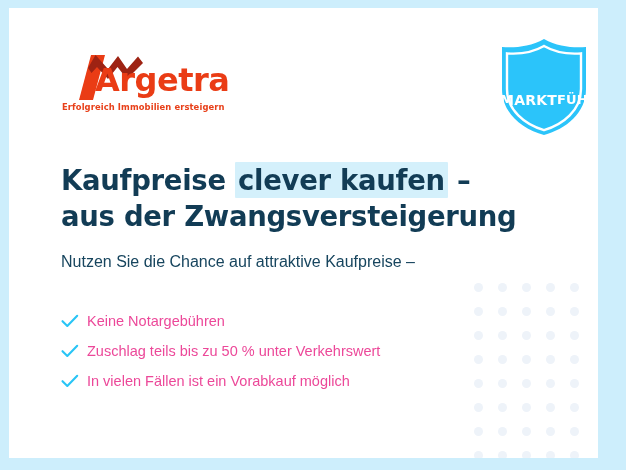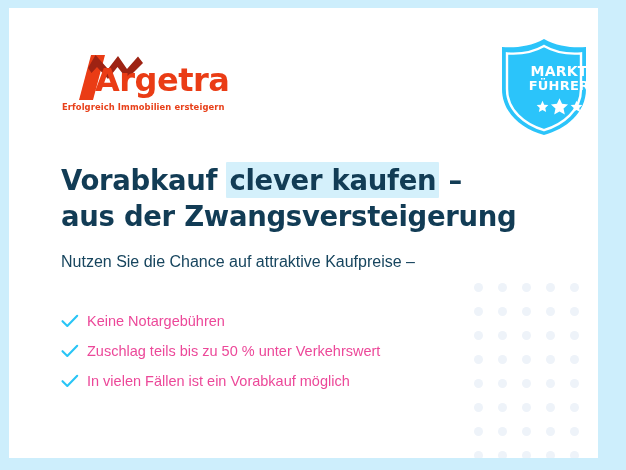--- a/index.html
+++ b/index.html
@@ -99,26 +99,26 @@
   
   .badge {
     position: absolute;
     left: 487px;
     top: 29px;
     width: 96px;
     height: 100px;
   }
   .badge-text {
     position: absolute;
-    left: 15px;
+    left: 4px;
     top: 0;
     width: 96px;
     height: 100px;
     display: flex;
-    flex-direction: column;
+    flex-direction: row;
     align-items: center;
     justify-content: flex-start;
     padding-top: 27px;
     box-sizing: border-box;
     pointer-events: none;
   }
   .badge-line1 {
     color: #ffffff;
     font-family: "DejaVu Sans", sans-serif;
     font-weight: bold;
@@ -274,21 +274,21 @@
             <polygon points="12,1.5 15.2,8.6 22.8,9.4 17.1,14.6 18.7,22.2 12,18.3 5.3,22.2 6.9,14.6 1.2,9.4 8.8,8.6" fill="#ffffff"></polygon>
           </svg>
           <svg width="13" height="13" viewBox="0 0 24 24">
             <polygon points="12,1.5 15.2,8.6 22.8,9.4 17.1,14.6 18.7,22.2 12,18.3 5.3,22.2 6.9,14.6 1.2,9.4 8.8,8.6" fill="#ffffff"></polygon>
           </svg>
         </div>
       </div>
     </div>
 
     <h1 class="headline">
-      <span>Vorabkauf </span><span class="hl-mark">clever kaufen</span><span> –</span><br>
+      <span>Kaufpreise </span><span class="hl-mark">clever kaufen</span><span> –</span><br>
       <span>aus der Zwangsversteigerung</span>
     </h1>
 
     <p class="subheadline">
       <span>Nutzen Sie die Chance auf attraktive Kaufpreise –</span><br>
     </p>
 
     <ul class="benefit-list">
       <li class="benefit-item">
         <span class="benefit-check">

